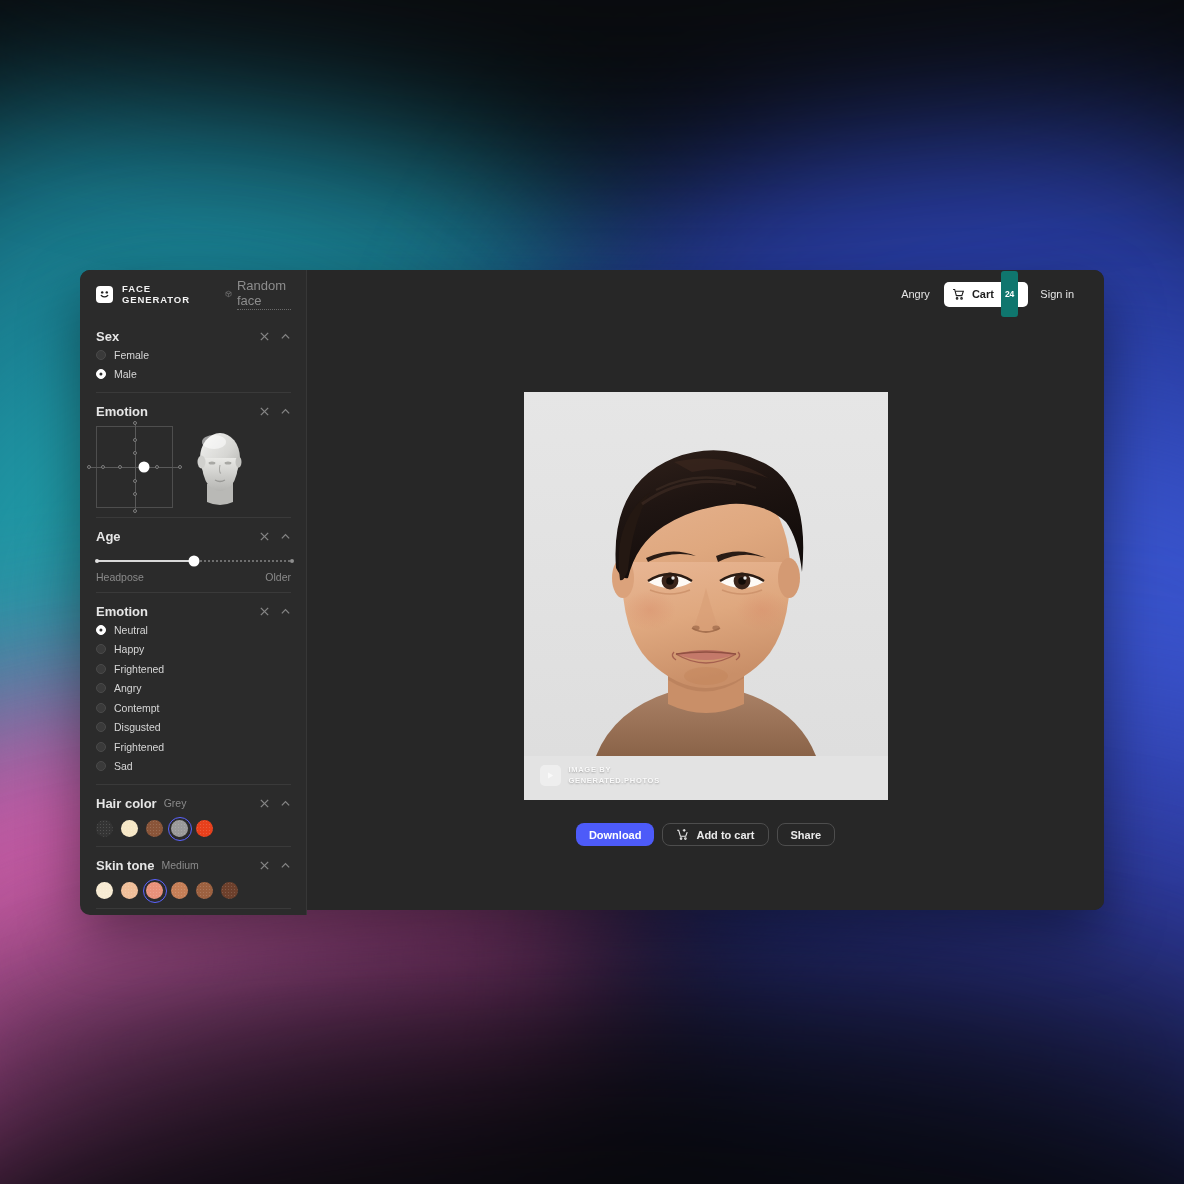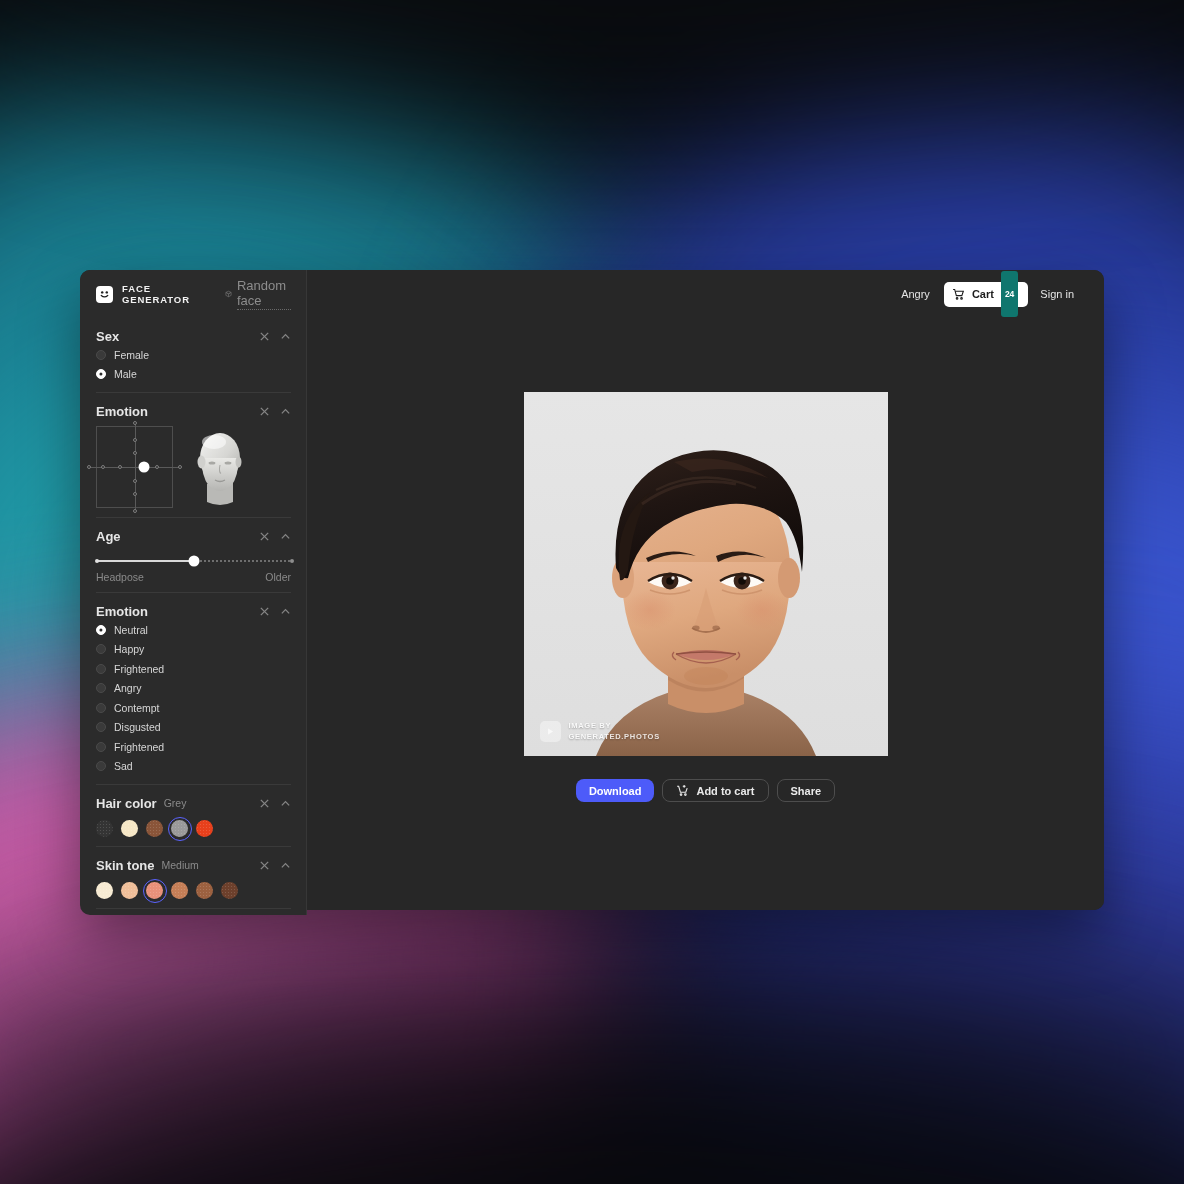--- a/index.html
+++ b/index.html
@@ -137,21 +137,21 @@
     display:flex; align-items:center; gap:7px;
     background:#fff; color:#1d1d1d; border-radius:5px;
     height:25px; padding:0 10px 0 8px; font-size:11px; font-weight:bold;
   }
   .cart-badge { background:#0f766e; color:#fff; font-size:8.5px; font-weight:bold;
                 border-radius:3px; padding:19px 4px; line-height:1; }
   .nav-signin { color:#e4e4e4; font-size:11px; padding:0 12px; }
 
   #canvas-area { position:absolute; inset:48px 0 0 0; display:flex; flex-direction:column; align-items:center; }
 
-  #face-card { position:relative; width:364px; height:364px; margin-top:74px; background:#e3e3e3; overflow:hidden; }
+  #face-card { position:relative; width:364px; height:408px; margin-top:74px; background:#e3e3e3; overflow:hidden; }
   #face-art { position:absolute; inset:0; }
   .watermark { position:absolute; left:16px; bottom:14px; display:flex; align-items:center; gap:8px; opacity:.82; }
   .wm-logo { width:21px; height:21px; border-radius:5px; background:rgba(255,255,255,.5);
              display:flex; align-items:center; justify-content:center; }
   .wm-text { color:#fff; font-size:7.5px; font-weight:bold; letter-spacing:.7px; line-height:1.35; text-shadow:0 1px 2px rgba(0,0,0,.35); }
 
   #action-bar { display:flex; gap:8px; margin-top:23px; }
   .btn { height:23px; display:flex; align-items:center; gap:7px; padding:0 13px;
          border-radius:8px; font-size:11px; font-weight:bold; }
   .btn-download { background:#4d5bf9; color:#fff; }

